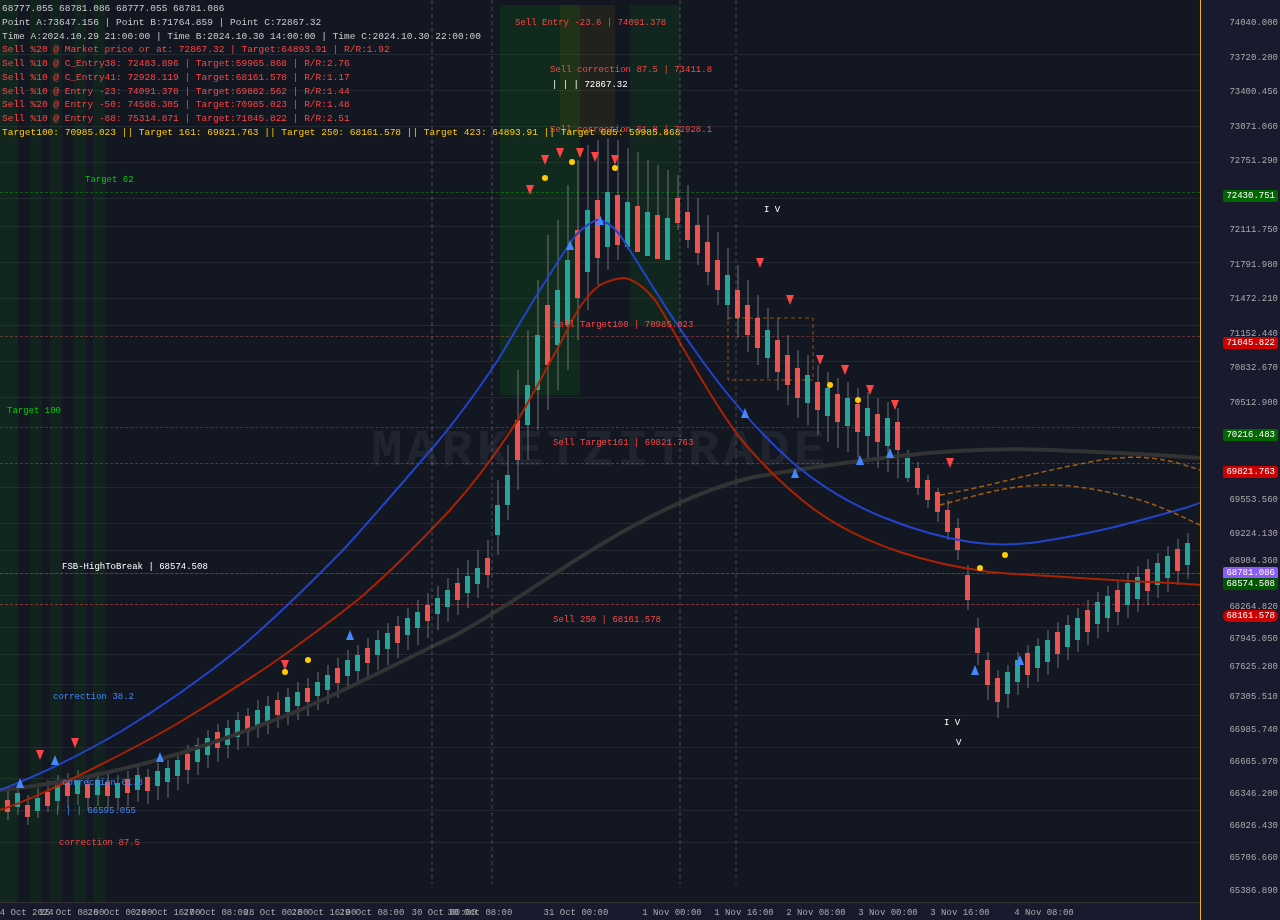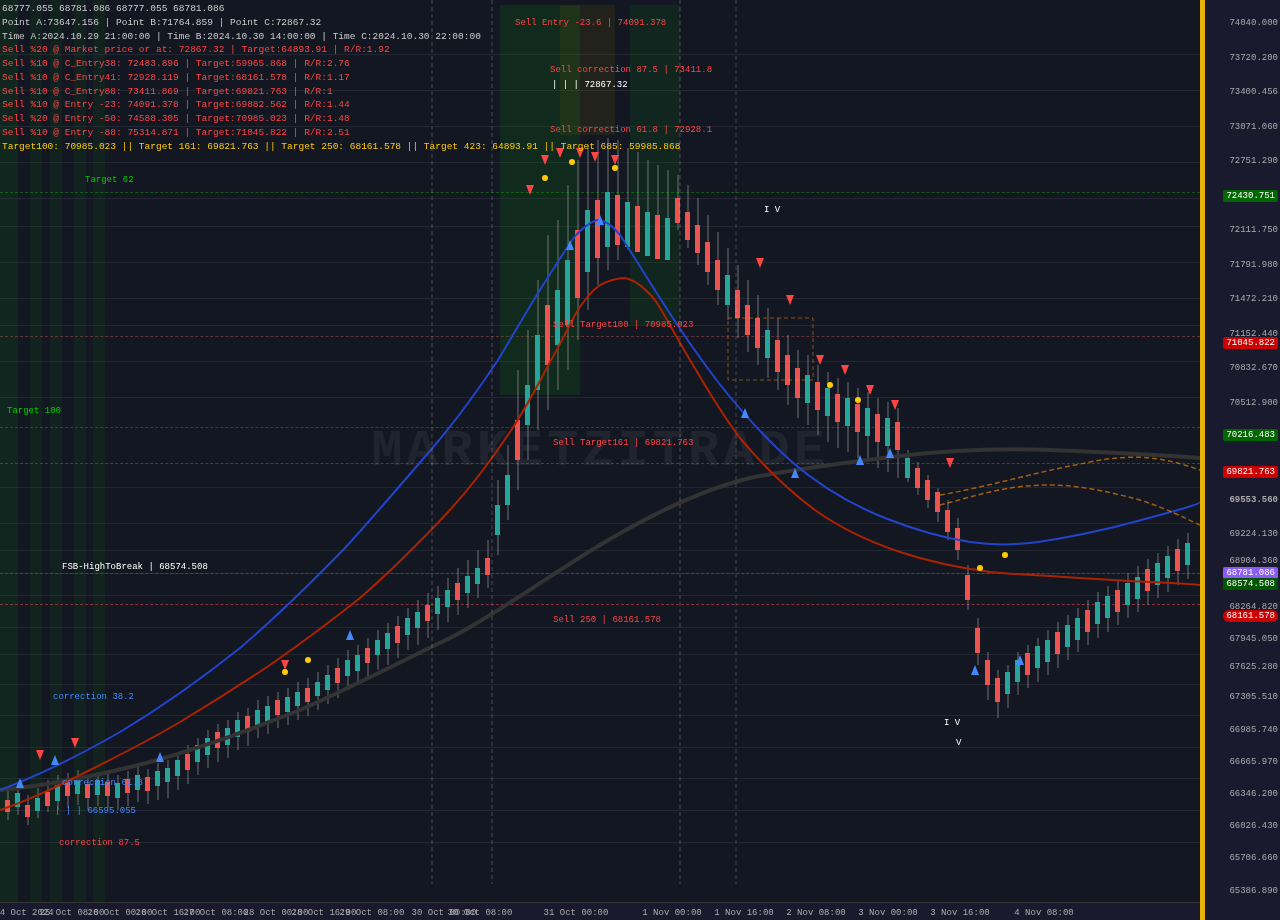--- a/index.html
+++ b/index.html
@@ -33,21 +33,21 @@
     .info-title { color: #fff; font-weight: bold; }
     .info-red { color: #ff4444; }
     .info-yellow { color: #ffcc00; }
     #price-axis {
       position: absolute;
       right: 0;
       top: 0;
       width: 80px;
       height: 920px;
       background: #1a1a2e;
-      border-left: 5px solid #eab308;
+      border-left: 1px solid #eab308;
       z-index: 10;
     }
     .price-label {
       position: absolute;
       right: 2px;
       font-size: 9px;
       color: #aaa;
       transform: translateY(-50%);
       white-space: nowrap;
     }
@@ -168,21 +168,20 @@
 
   <div id="info-panel">
     <div class="info-line">
       <span>68777.055  68781.086  68777.055  68781.086</span>
     </div>
     <div class="info-line">Point A:73647.156 | Point B:71764.859 | Point C:72867.32</div>
     <div class="info-line">Time A:2024.10.29 21:00:00 | Time B:2024.10.30 14:00:00 | Time C:2024.10.30 22:00:00</div>
     <div class="info-line info-red">Sell %20 @ Market price or at: 72867.32 | Target:64893.91 | R/R:1.92</div>
     <div class="info-line info-red">Sell %10 @ C_Entry38: 72483.896 | Target:59965.868 | R/R:2.76</div>
     <div class="info-line info-red">Sell %10 @ C_Entry41: 72928.119 | Target:68161.578 | R/R:1.17</div>
-    <div class="info-line info-red">Sell %10 @ C_Entry88: 73411.869 | Target:69821.763 | R/R:1</div>
     <div class="info-line info-red">Sell %10 @ Entry -23: 74091.378 | Target:69882.562 | R/R:1.44</div>
     <div class="info-line info-red">Sell %20 @ Entry -50: 74588.305 | Target:70985.023 | R/R:1.48</div>
     <div class="info-line info-red">Sell %10 @ Entry -88: 75314.871 | Target:71045.822 | R/R:2.51</div>
     <div class="info-line info-yellow">Target100: 70985.023 || Target 161: 69821.763 || Target 250: 68161.578 || Target 423: 64893.91 || Target 685: 59985.868</div>
   </div>
 
   <div id="chart-area">
 
     <div class="watermark">MARKETZITRADE</div>
 
@@ -567,21 +566,21 @@
     <div class="price-label highlight-green" style="top:21.3%;">72430.751</div>
     <div class="price-label" style="top:25%;">72111.750</div>
     <div class="price-label" style="top:28.8%;">71791.980</div>
     <div class="price-label" style="top:32.5%;">71472.210</div>
     <div class="price-label" style="top:36.3%;">71152.440</div>
     <div class="price-label highlight-red" style="top:37.3%;">71045.822</div>
     <div class="price-label" style="top:40%;">70832.670</div>
     <div class="price-label" style="top:43.8%;">70512.900</div>
     <div class="price-label highlight-green" style="top:47.3%;">70216.483</div>
     <div class="price-label highlight-red" style="top:51.3%;">69821.763</div>
-    <div class="price-label" style="top:54.3%;font-weight:bold;">69553.560</div>
+    <div class="price-label" style="top:54.3%;">69553.560</div>
     <div class="price-label" style="top:58%;">69224.130</div>
     <div class="price-label" style="top:61%;">68904.360</div>
     <div class="price-label highlight-blue" style="top:62.3%;">68781.086</div>
     <div class="price-label highlight-green" style="top:63.5%;background:#005500;">68574.508</div>
     <div class="price-label" style="top:66%;">68264.820</div>
     <div class="price-label highlight-red" style="top:67%;border-radius:6px;">68161.578</div>
     <div class="price-label" style="top:69.5%;">67945.050</div>
     <div class="price-label" style="top:72.5%;">67625.280</div>
     <div class="price-label" style="top:75.8%;">67305.510</div>
     <div class="price-label" style="top:79.3%;">66985.740</div>

